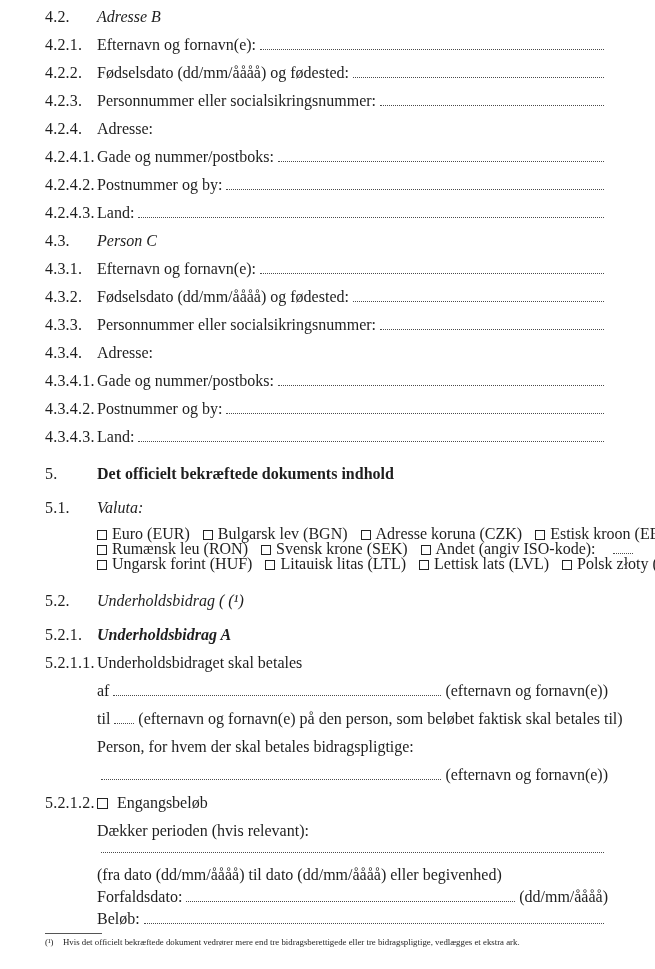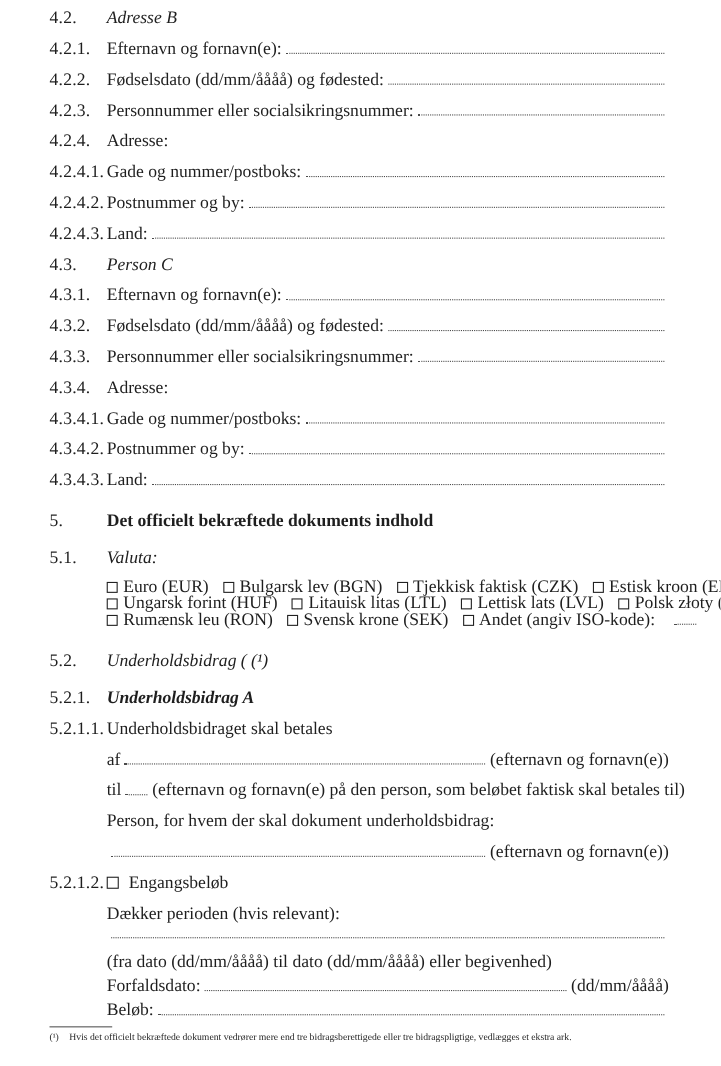--- a/index.html
+++ b/index.html
@@ -120,37 +120,37 @@
 
   <div class="row mt-med">
     <span class="num">5.1.</span>
     <span class="lbl em">Valuta:</span>
   </div>
 
   <div class="row cur mt-cur1">
     <span class="num"></span>
     <span class="cgroup"><span class="cb"></span><span>Euro (EUR)</span></span>
     <span class="cgroup"><span class="cb"></span><span>Bulgarsk lev (BGN)</span></span>
-    <span class="cgroup"><span class="cb"></span><span>Tjekkisk faktisk (CZK)</span></span>
+    <span class="cgroup"><span class="cb"></span><span>Adresse koruna (CZK)</span></span>
     <span class="cgroup"><span class="cb"></span><span>Estisk kroon (EEK)</span></span>
+  </div>
+  <div class="row cur">
+    <span class="num"></span>
+    <span class="cgroup"><span class="cb"></span><span>Rumænsk leu (RON)</span></span>
+    <span class="cgroup"><span class="cb"></span><span>Svensk krone (SEK)</span></span>
+    <span class="cgroup"><span class="cb"></span><span>Andet (angiv ISO-kode):</span></span>
+    <span class="dots"></span>
   </div>
   <div class="row cur">
     <span class="num"></span>
     <span class="cgroup"><span class="cb"></span><span>Ungarsk forint (HUF)</span></span>
     <span class="cgroup"><span class="cb"></span><span>Litauisk litas (LTL)</span></span>
     <span class="cgroup"><span class="cb"></span><span>Lettisk lats (LVL)</span></span>
     <span class="cgroup"><span class="cb"></span><span>Polsk złoty (PLN)</span></span>
   </div>
-  <div class="row cur">
-    <span class="num"></span>
-    <span class="cgroup"><span class="cb"></span><span>Rumænsk leu (RON)</span></span>
-    <span class="cgroup"><span class="cb"></span><span>Svensk krone (SEK)</span></span>
-    <span class="cgroup"><span class="cb"></span><span>Andet (angiv ISO-kode):</span></span>
-    <span class="dots"></span>
-  </div>
 
   <div class="row mt-big">
     <span class="num">5.2.</span>
     <span class="lbl em">Underholdsbidrag ( (¹)</span>
   </div>
   <div class="row mt-med">
     <span class="num">5.2.1.</span>
     <span class="lbl bi">Underholdsbidrag A</span>
   </div>
   <div class="row">
@@ -165,21 +165,21 @@
     <span class="suffix">(efternavn og fornavn(e))</span>
   </div>
   <div class="row">
     <span class="num"></span>
     <span class="lbl">til</span>
     <span class="dots"></span>
     <span class="suffix">(efternavn og fornavn(e) på den person, som beløbet faktisk skal betales til)</span>
   </div>
   <div class="row">
     <span class="num"></span>
-    <span class="lbl">Person, for hvem der skal dokument underholdsbidrag:</span>
+    <span class="lbl">Person, for hvem der skal betales bidragspligtige:</span>
   </div>
   <div class="row">
     <span class="num"></span>
     <span class="dots"></span>
     <span class="suffix">(efternavn og fornavn(e))</span>
   </div>
 
   <div class="row">
     <span class="num">5.2.1.2.</span>
     <span class="cb cb-lg"></span>

